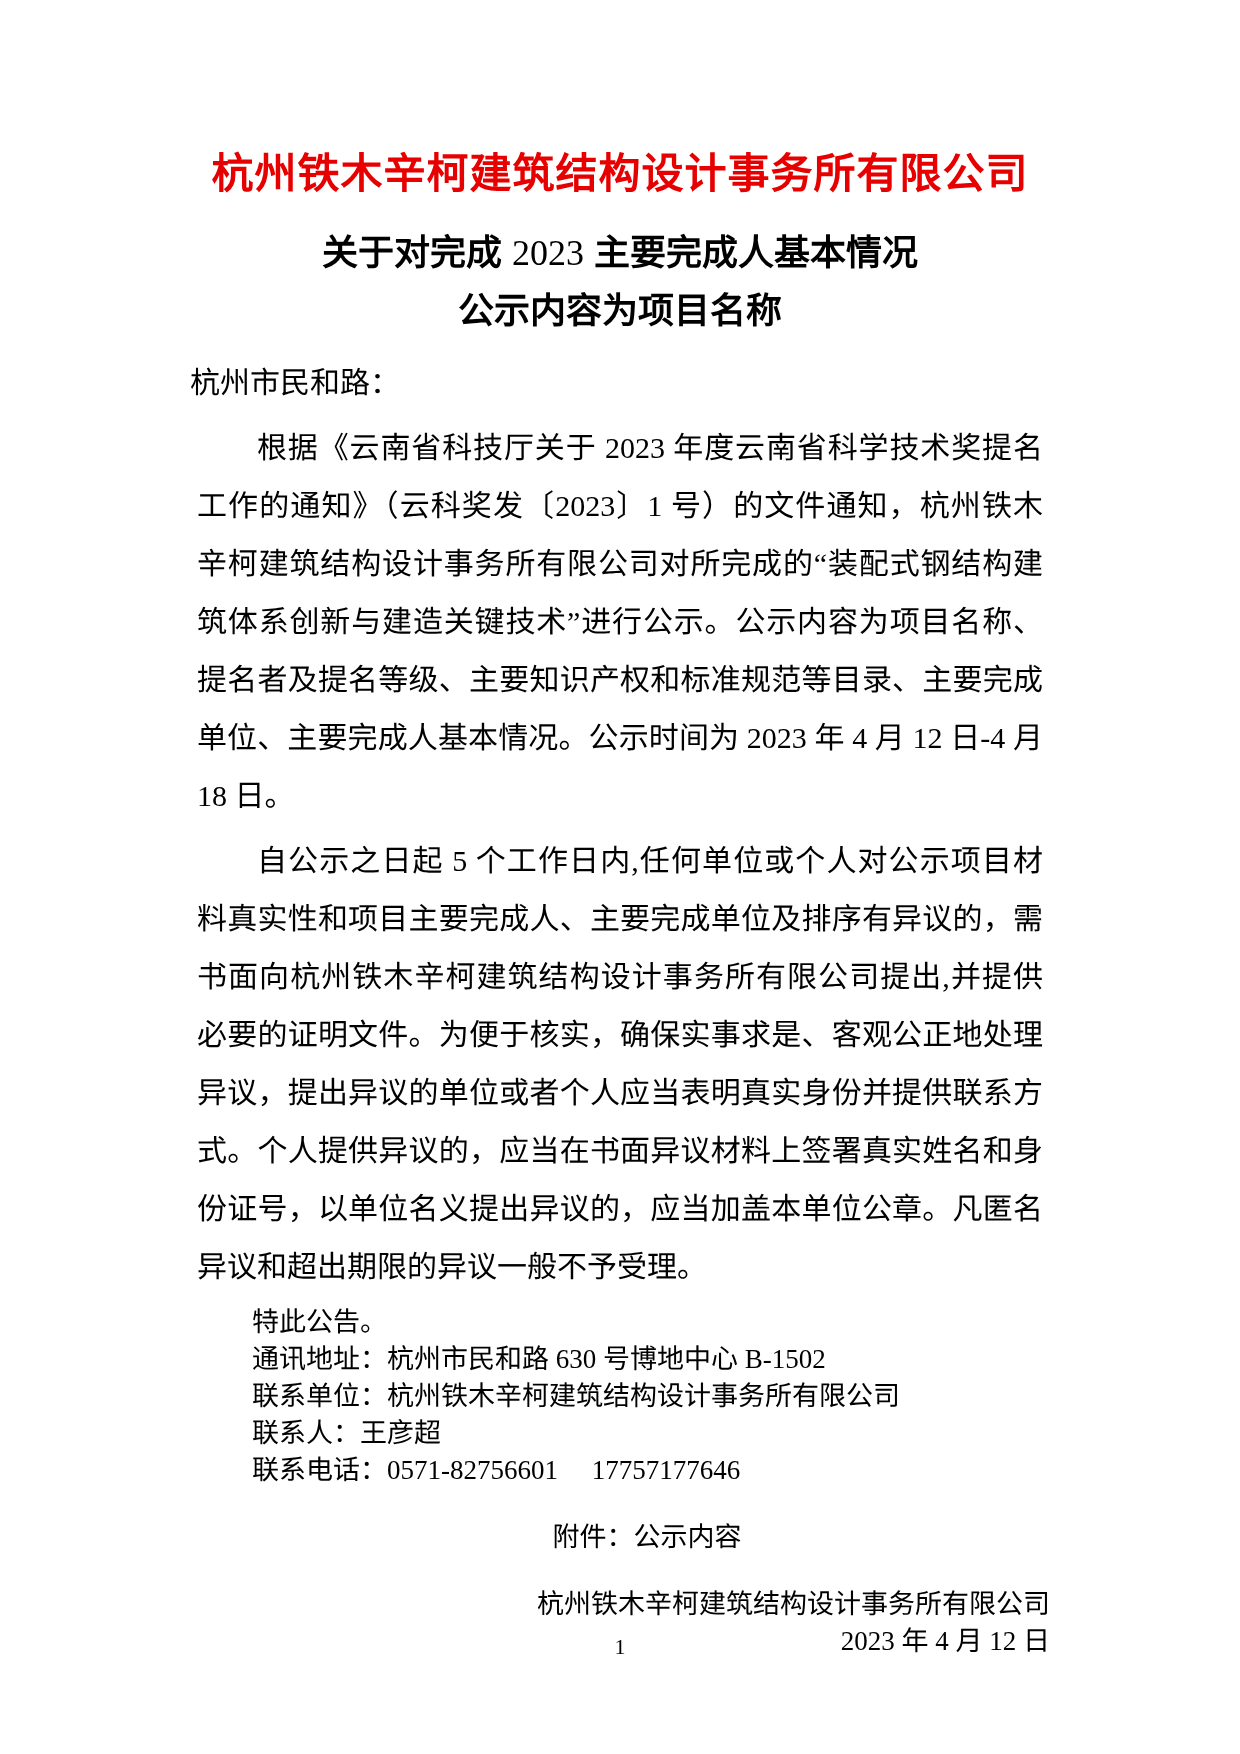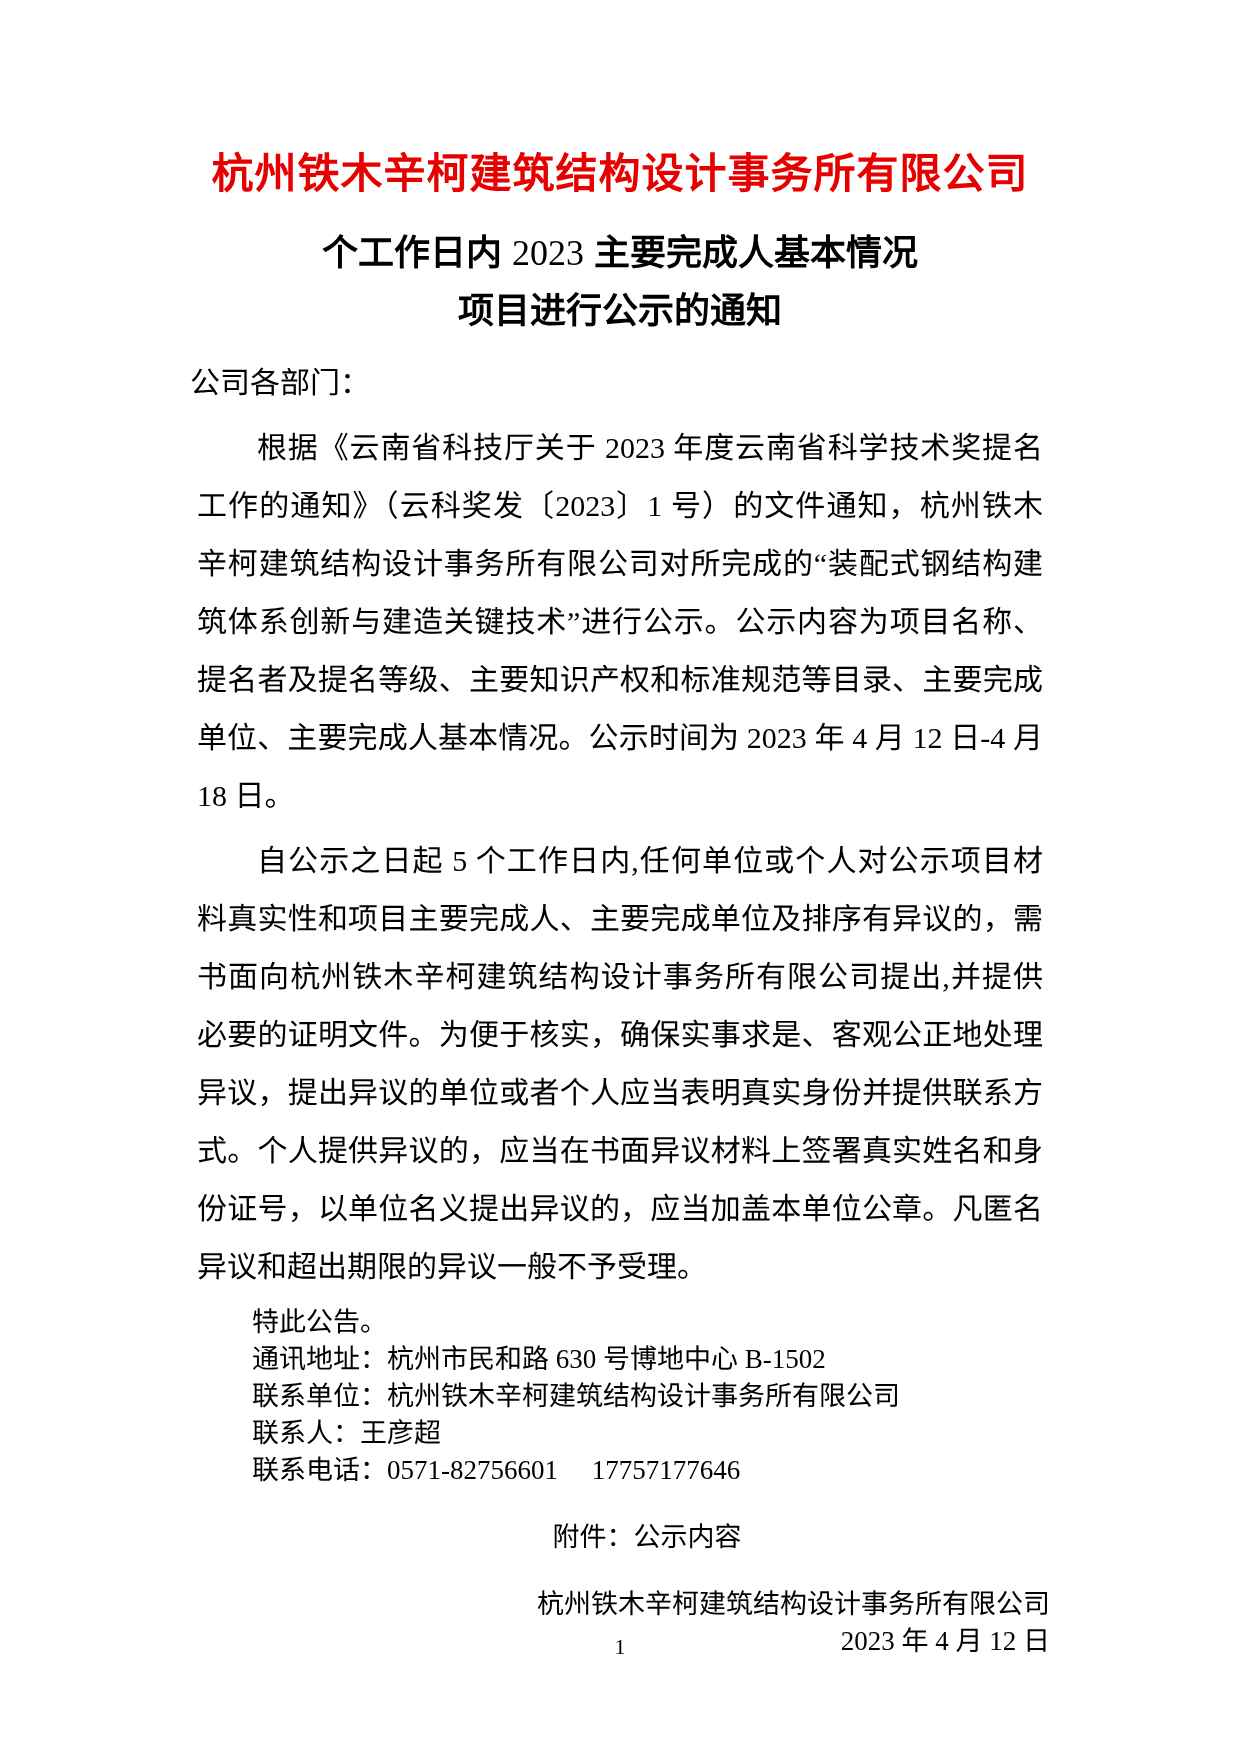--- a/index.html
+++ b/index.html
@@ -94,26 +94,26 @@
   }
 </style>
 </head>
 <body>
 
 <div class="page">
 
   <h1 class="title-red" style="color: rgb(230, 0, 0);">杭州铁木辛柯建筑结构设计事务所有限公司</h1>
 
   <div class="title-sub">
-    <div><span>个工作日内 </span><span class="year">2023</span><span> 主要完成人基本情况</span></div>
-    <div>项目进行公示的通知</div>
+    <div><span>关于对完成 </span><span class="year">2023</span><span> 主要完成人基本情况</span></div>
+    <div>公示内容为项目名称</div>
   </div>
 
   <div class="body-text">
-    <p class="salutation">公司各部门：</p>
+    <p class="salutation">杭州市民和路：</p>
     <p class="para">根据《云南省科技厅关于 2023 年度云南省科学技术奖提名工作的通知》（云科奖发〔2023〕1 号）的文件通知，杭州铁木辛柯建筑结构设计事务所有限公司对所完成的“装配式钢结构建筑体系创新与建造关键技术”进行公示。公示内容为项目名称、提名者及提名等级、主要知识产权和标准规范等目录、主要完成单位、主要完成人基本情况。公示时间为 2023 年 4 月 12 日-4 月 18 日。</p>
     <p class="para">自公示之日起 5 个工作日内,任何单位或个人对公示项目材料真实性和项目主要完成人、主要完成单位及排序有异议的，需书面向杭州铁木辛柯建筑结构设计事务所有限公司提出,并提供必要的证明文件。为便于核实，确保实事求是、客观公正地处理异议，提出异议的单位或者个人应当表明真实身份并提供联系方式。个人提供异议的，应当在书面异议材料上签署真实姓名和身份证号，以单位名义提出异议的，应当加盖本单位公章。凡匿名异议和超出期限的异议一般不予受理。</p>
   </div>
 
   <div class="notice-block">
     <p>特此公告。</p>
     <p>通讯地址：杭州市民和路 630 号博地中心 B-1502</p>
     <p>联系单位：杭州铁木辛柯建筑结构设计事务所有限公司</p>
     <p>联系人：王彦超</p>
     <p>联系电话：0571-82756601　 17757177646</p>

